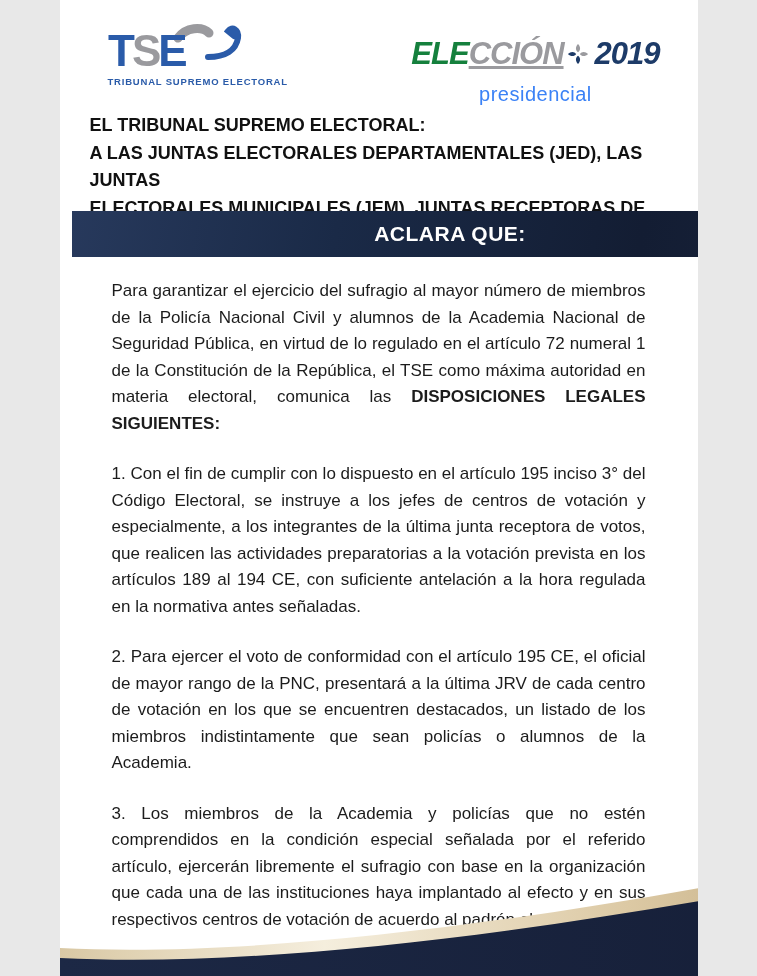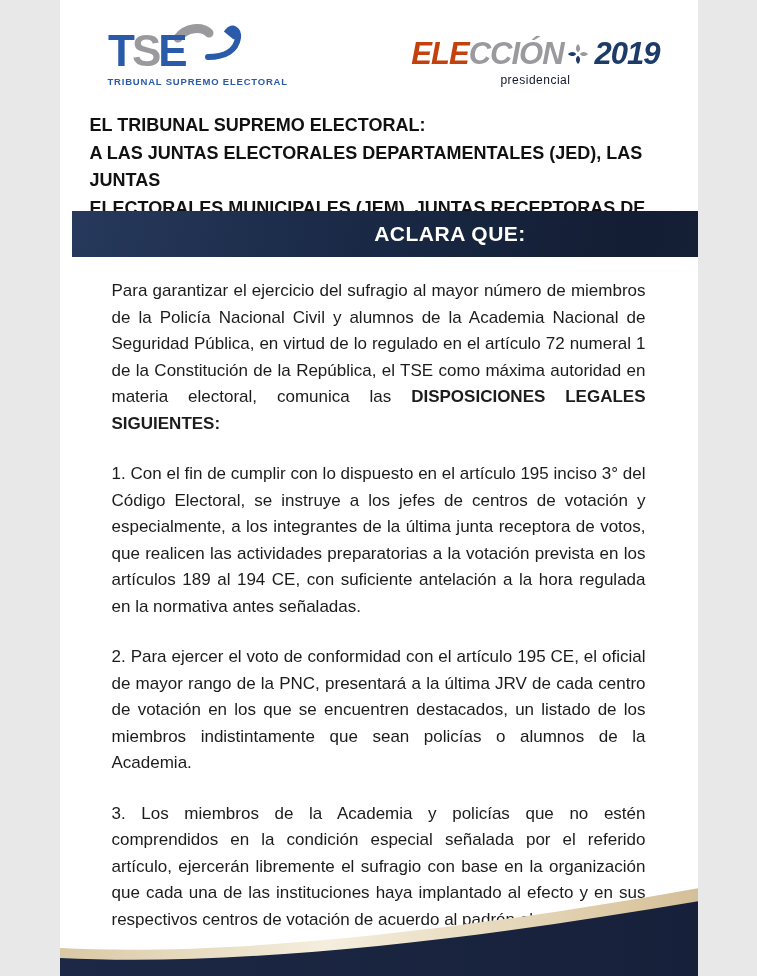--- a/index.html
+++ b/index.html
@@ -21,26 +21,26 @@
   .tse-caption{
     font-size:9.5px; font-weight:bold; color:#2a5ba9;
     letter-spacing:0.8px; margin-top:2px;
   }
   .election-logo{display:flex; flex-direction:column; align-items:center; margin-top:14px;}
   .election-word{
     display:flex; align-items:center;
     font-style:italic; font-weight:bold; font-size:31px; letter-spacing:-1px;
     line-height:1;
   }
-  .election-word .part1{color:#c2410c;}
-  .election-word .part2{color:#9a9a9e;}
+  .election-word .part1{color:#15803d;}
+  .election-word .part2{color:#9a9a9e;text-decoration:underline;}
   .election-word .year{color:#1d3b68; margin-left:3px;}
   .election-icon{margin:0 3px; display:inline-block;}
   .election-subtitle{
-    font-size:12px; color:#0f172a; letter-spacing:0.5px; margin-top:4px;
+    font-size:20px; color:#3b82f6; letter-spacing:0.5px; margin-top:14px;
     font-weight:normal;
   }
   
   .doc-title{
     position:absolute; top:112px; left:30px; right:30px;
     text-align:left; font-weight:bold; font-size:18px; line-height:27.5px;
     color:#111111;
   }
   
   .banner{

